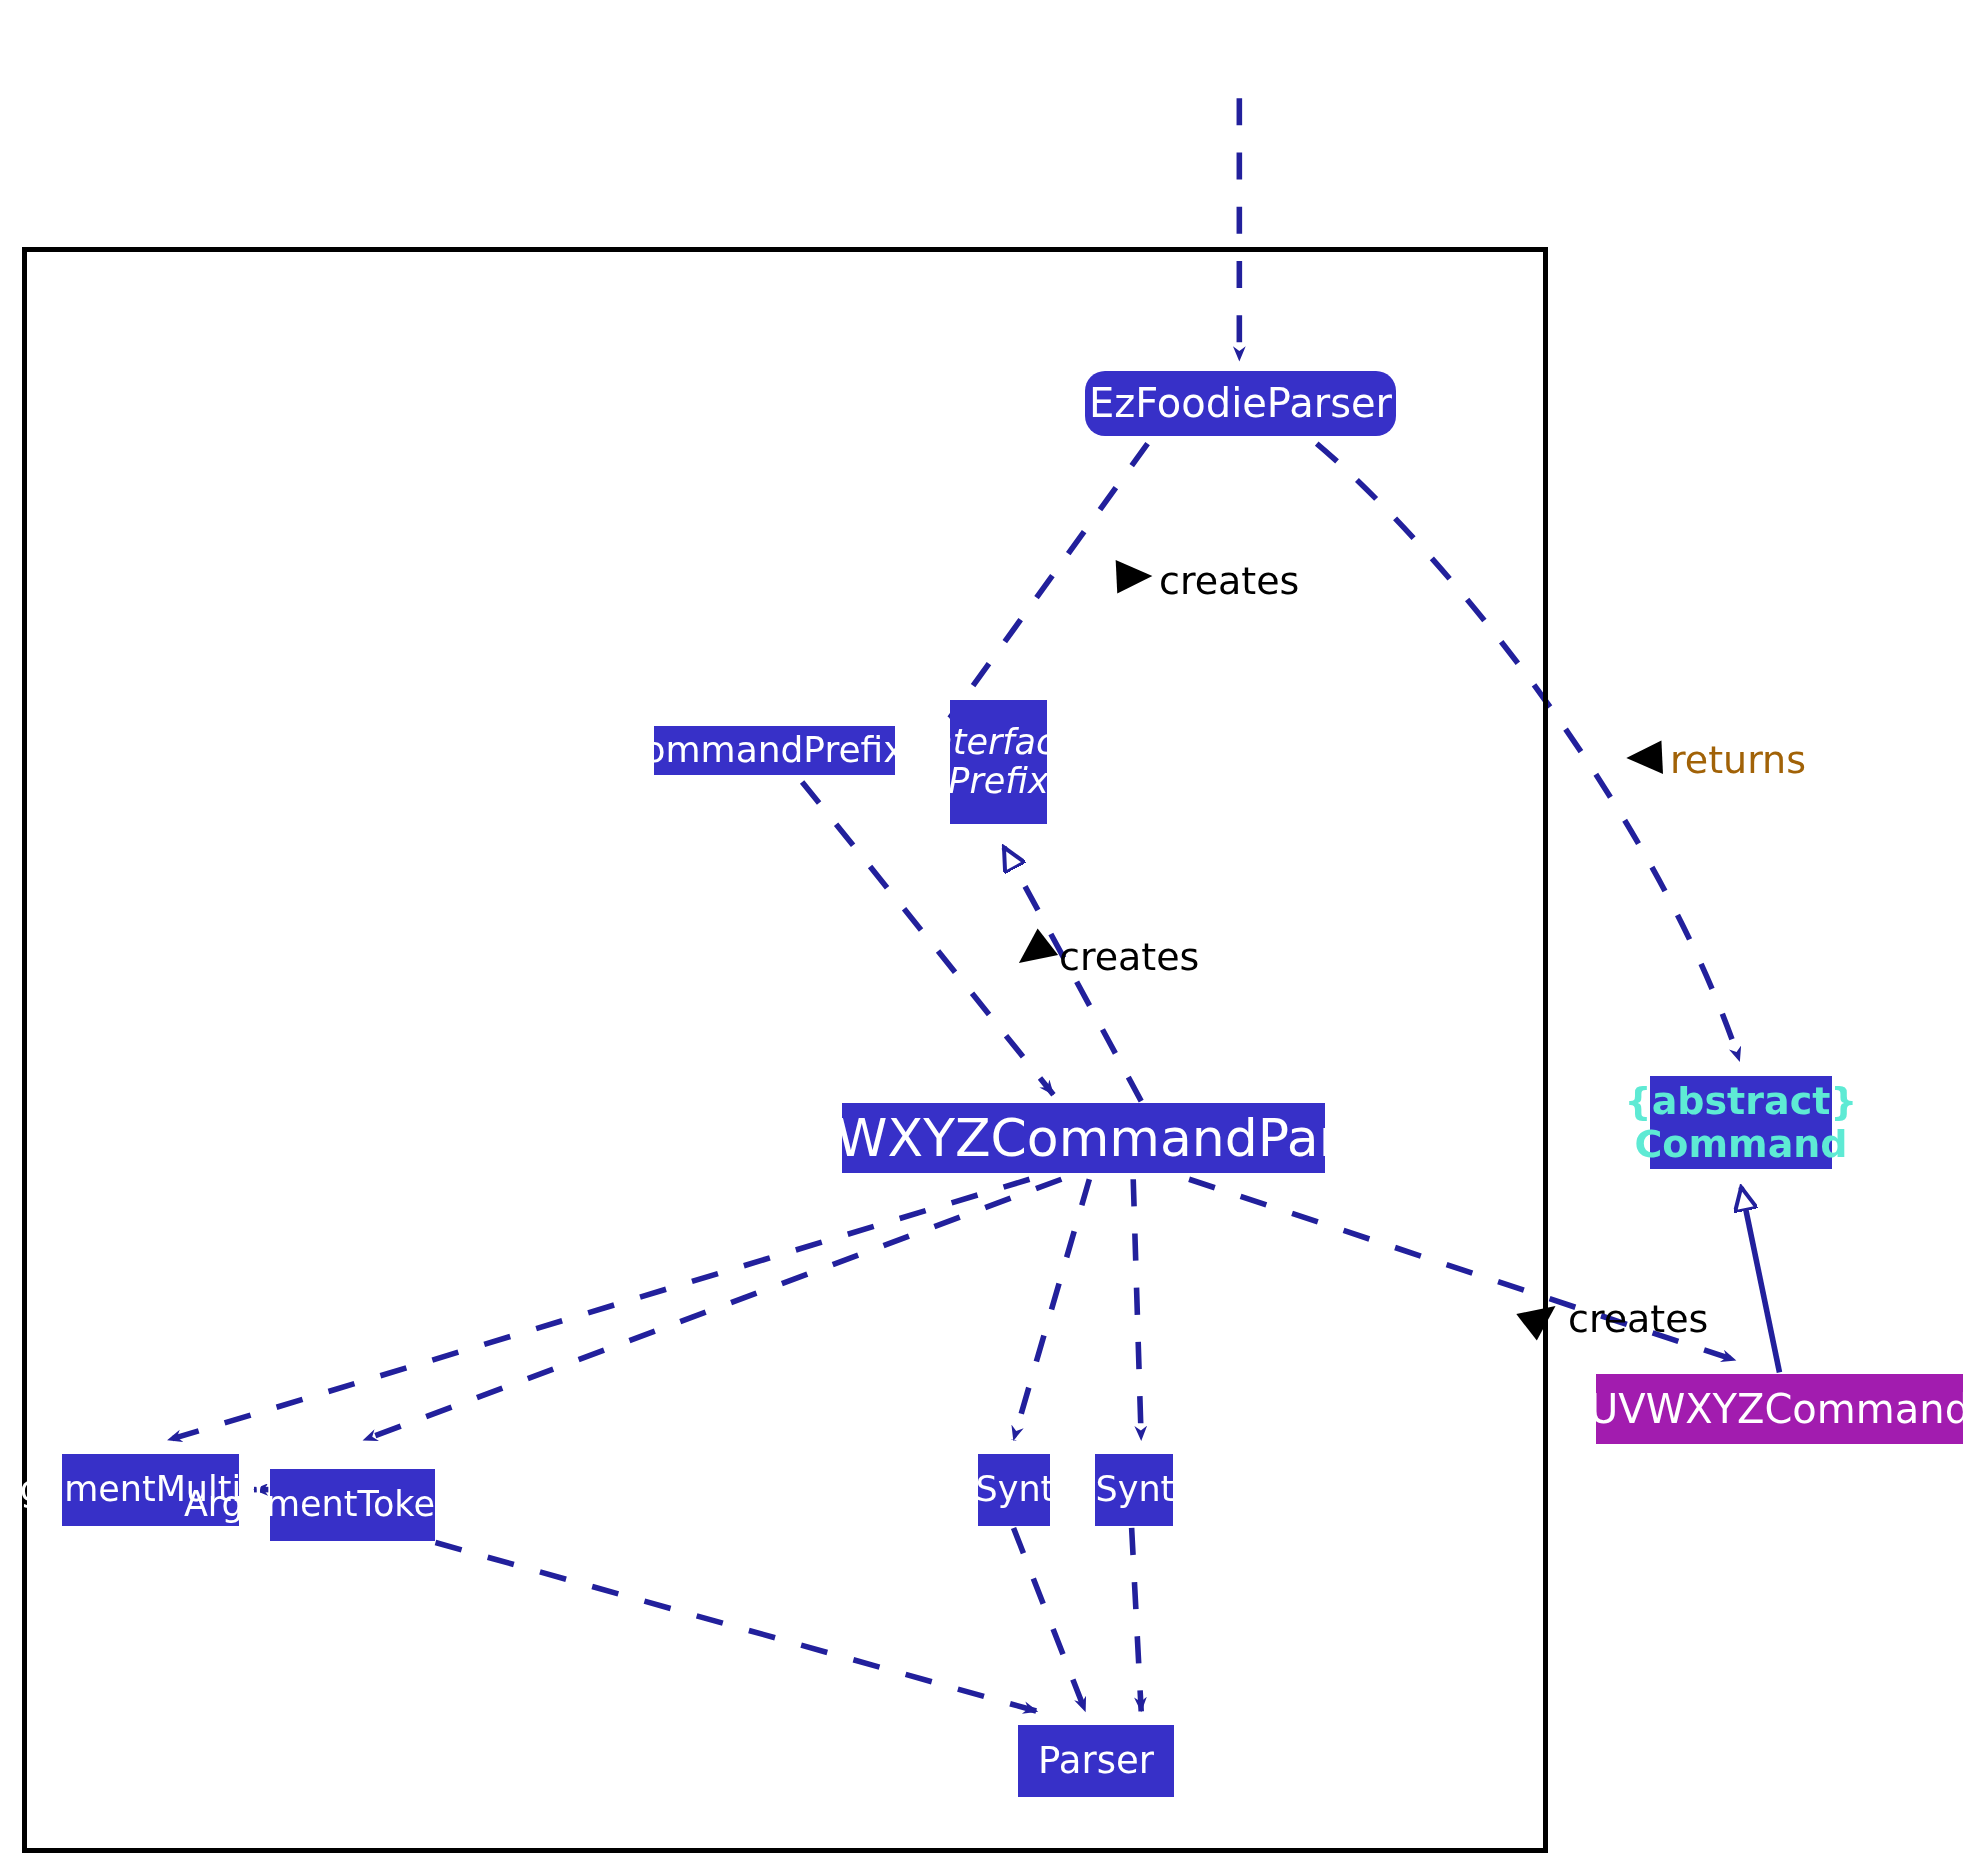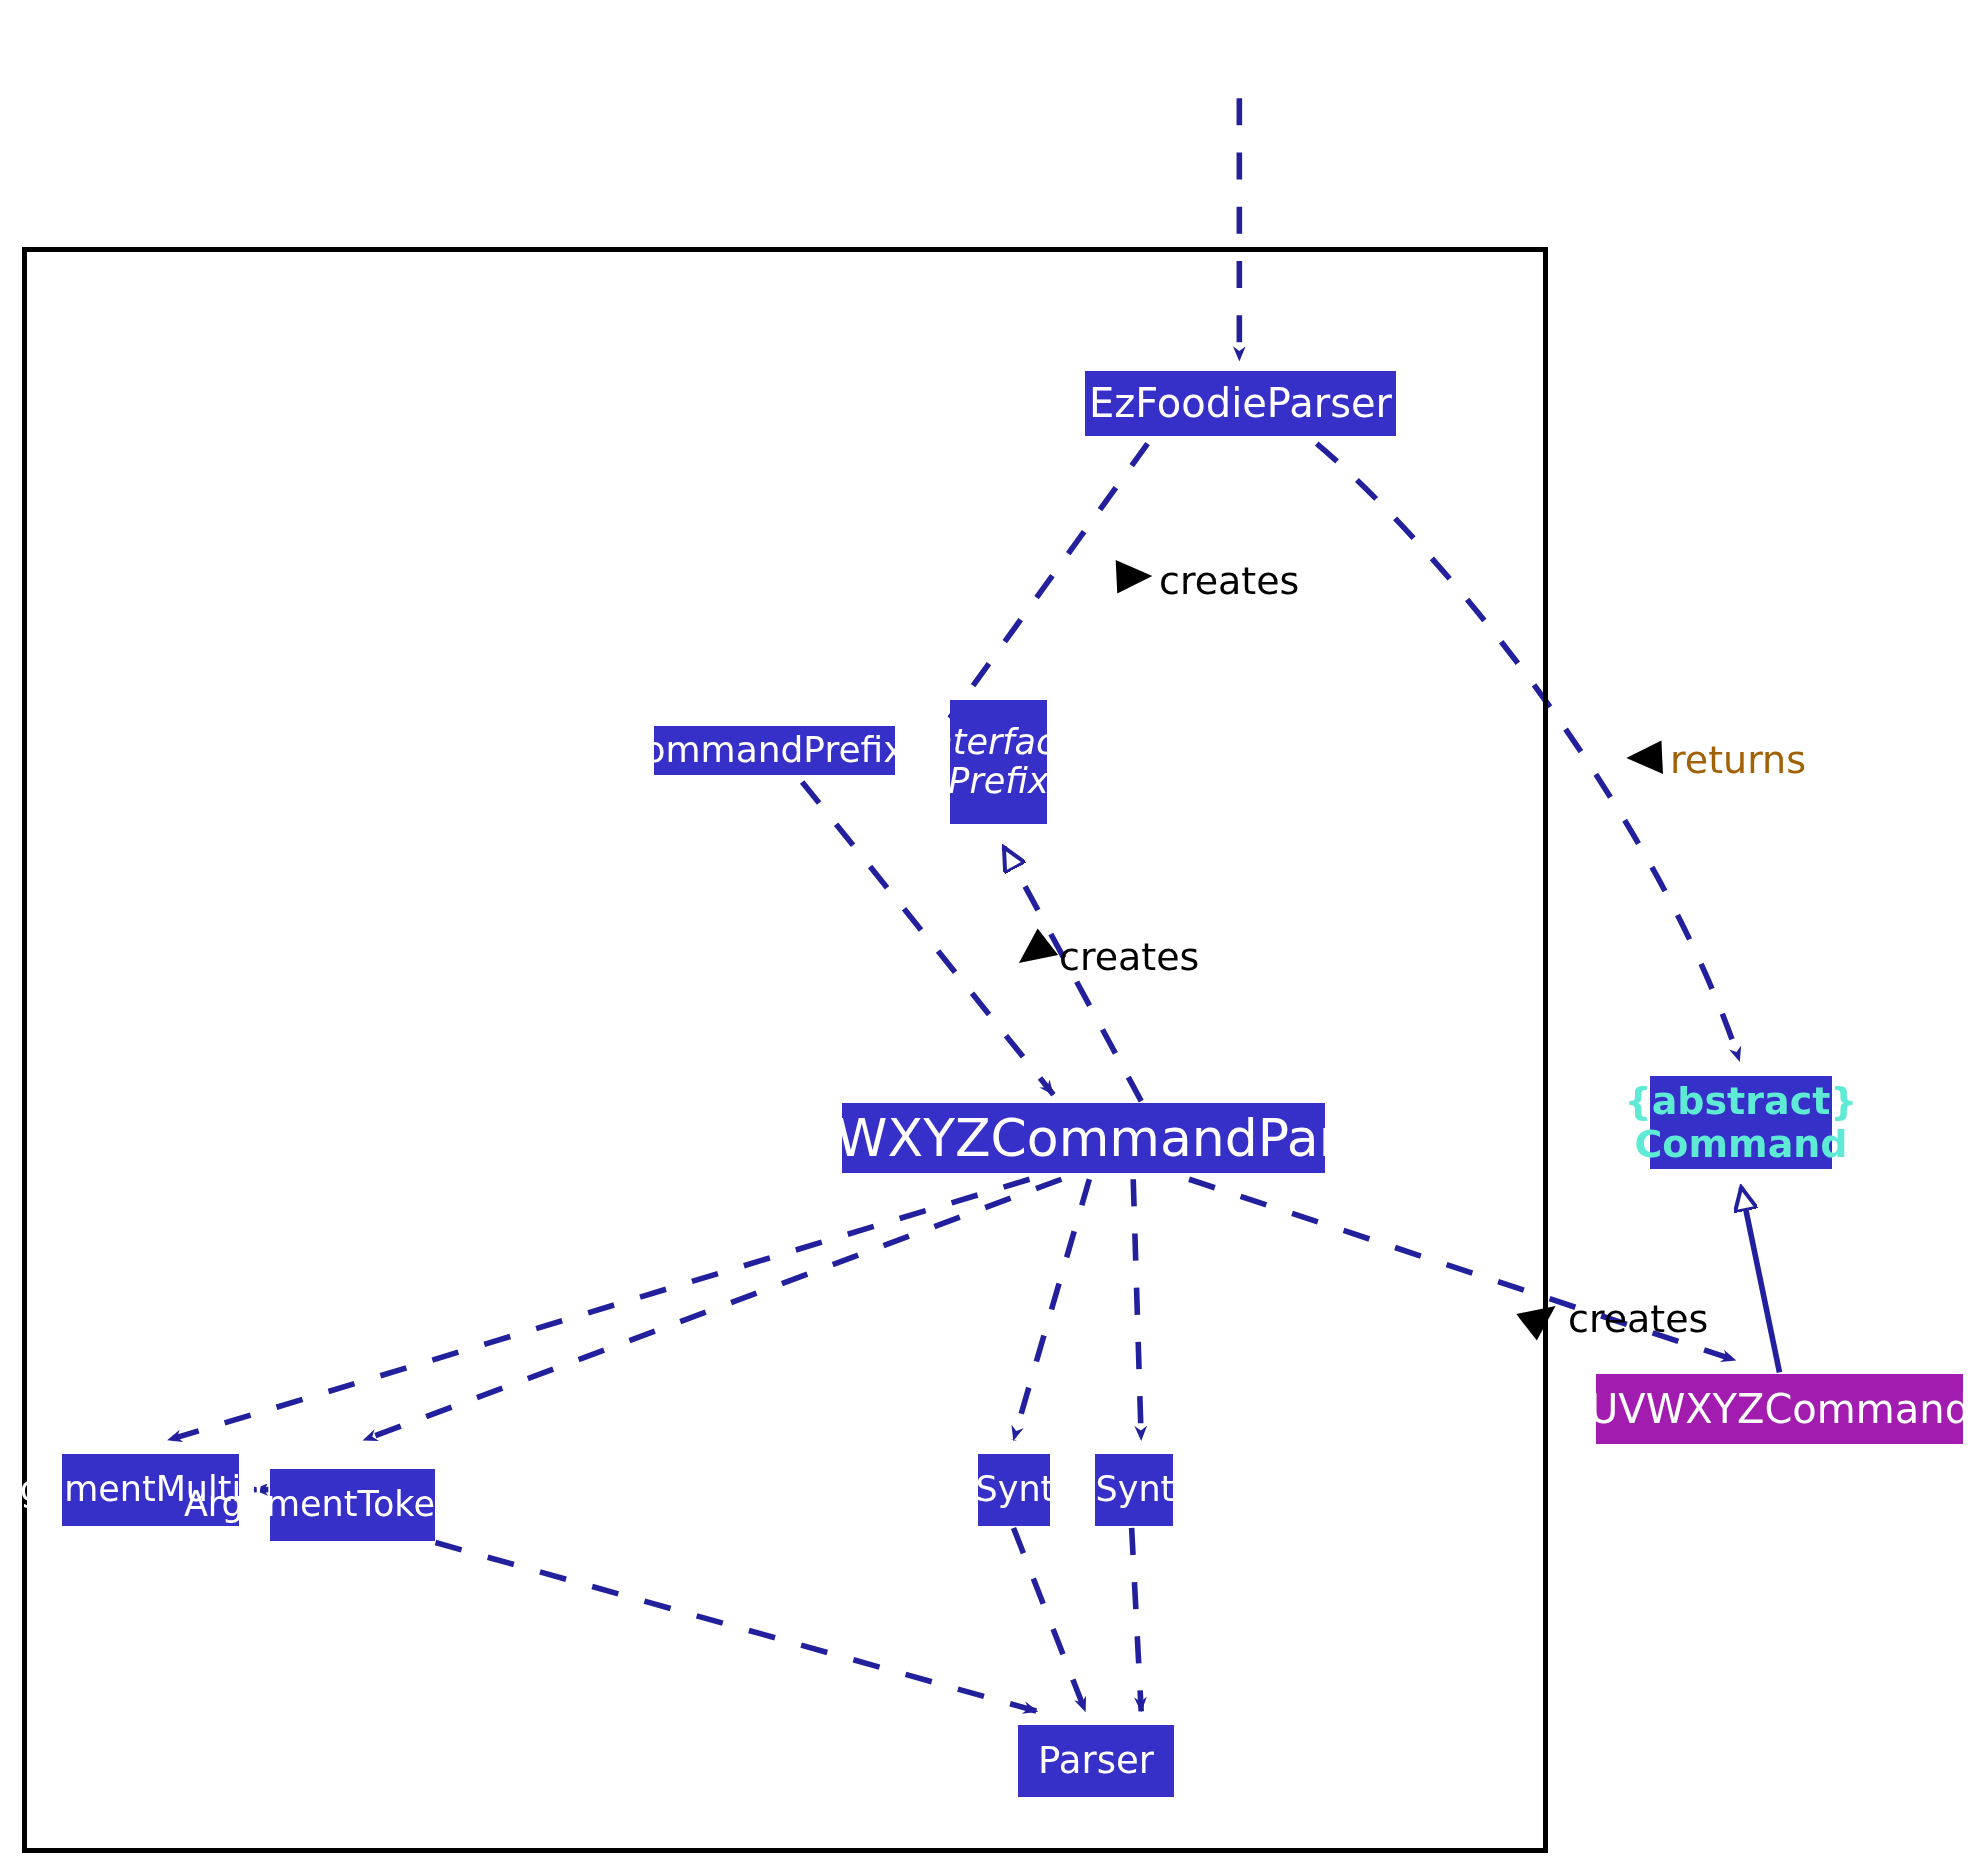--- a/index.html
+++ b/index.html
@@ -134,21 +134,21 @@
     </g>
   <path d="M0,0 L46,20 L2,42 Z" fill="#000000" transform="translate(1398,702) rotate(0,23,21)"></path>
       <path d="M0,0 L46,20 L2,42 Z" fill="#000000" transform="translate(2038,928) rotate(180,23,21)"></path>
       <path d="M0,0 L46,20 L2,42 Z" fill="#000000" transform="translate(1272,1172) rotate(145,23,21)"></path>
       <path d="M0,0 L46,20 L2,42 Z" fill="#000000" transform="translate(1908,1630) rotate(325,23,21)"></path>
     </svg>
 
   <div class="package-frame" id="pkg-frame" style="left: 22.3px; top: 247px; width: 1526px; height: 1606px; border-color: rgb(0, 0, 0);"></div>
 
   <div id="nodes-layer">
-      <div class="node" style="left: 1085px; top: 371px; width: 311px; height: 65px; font-size: 40px; background: rgb(55, 48, 200); color: rgb(255, 255, 255);">EzFoodieParser</div>
+      <div class="node" style="left: 1085px; top: 371px; width: 311px; height: 65px; font-size: 40px; background: rgb(55, 48, 200); color: rgb(255, 255, 255); border-radius: 20px;">EzFoodieParser</div>
       <div class="node" style="left: 654px; top: 726px; width: 241px; height: 49px; font-size: 36px; background: rgb(55, 48, 200); color: rgb(255, 255, 255);">UVWCommandPrefixParser</div>
       <div class="node italic" style="left: 950px; top: 700px; width: 97px; height: 124px; font-size: 35px; background: rgb(55, 48, 200); color: rgb(255, 255, 255);">«Interface»
 Prefix</div>
       <div class="node" style="left: 842px; top: 1103px; width: 483px; height: 70px; font-size: 52px; background: rgb(55, 48, 200); color: rgb(255, 255, 255); padding-left: 16px;">UVWXYZCommandParser</div>
       <div class="node" style="left: 62px; top: 1454px; width: 177px; height: 72px; font-size: 35px; background: rgb(55, 48, 200); color: rgb(255, 255, 255);">ArgumentMultimap</div>
       <div class="node" style="left: 270px; top: 1454px; width: 165px; height: 72px; font-size: 35px; background: rgb(55, 48, 200); color: rgb(255, 255, 255); margin-top: 15px;">ArgumentTokenizer</div>
       <div class="node" style="left: 978px; top: 1454px; width: 72px; height: 72px; font-size: 35px; background: rgb(55, 48, 200); color: rgb(255, 255, 255);">CliSyntax</div>
       <div class="node" style="left: 1095px; top: 1454px; width: 78px; height: 72px; font-size: 35px; background: rgb(55, 48, 200); color: rgb(255, 255, 255);">CliSyntax</div>
       <div class="node" style="left: 1650px; top: 1076px; width: 182px; height: 93px; font-size: 38px; background: rgb(55, 48, 200); color: #5eead4; font-weight: bold;">{abstract}
 Command</div>

